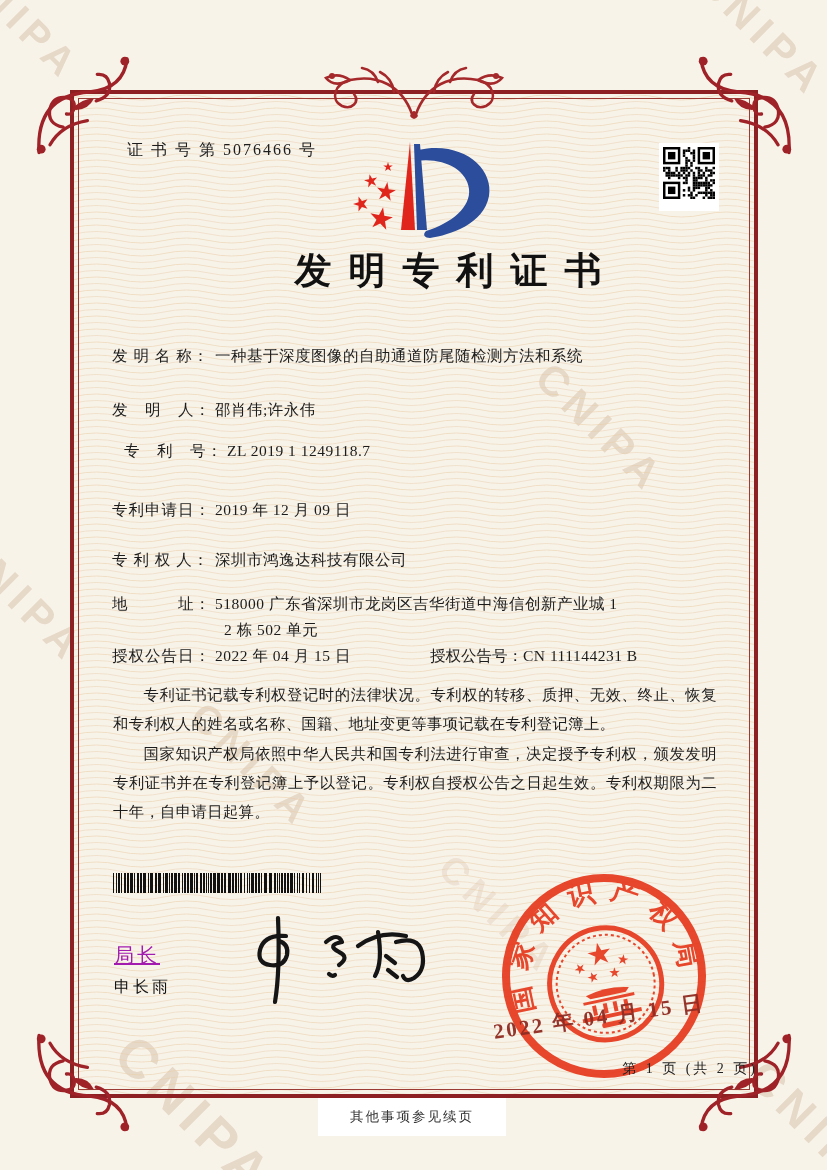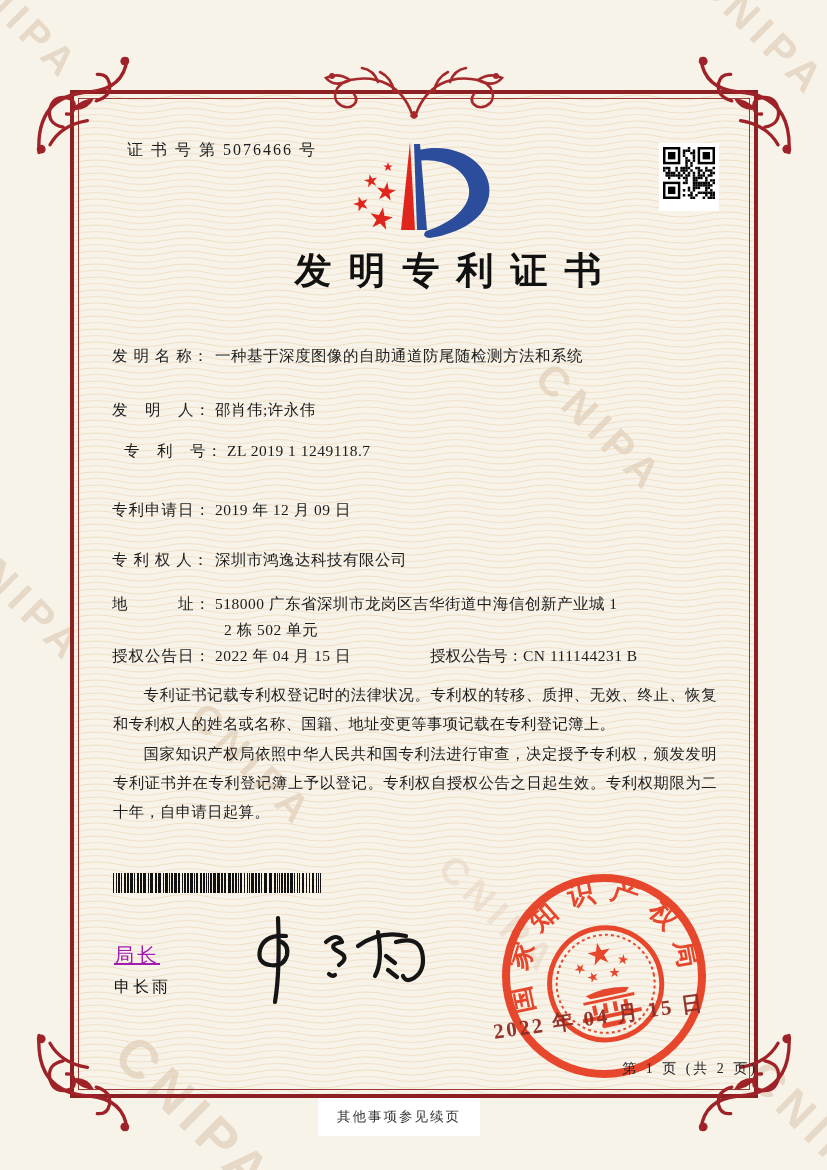--- a/index.html
+++ b/index.html
@@ -38,21 +38,21 @@
   .paras p{margin:0;text-indent:2em;}
 
   .barcode{position:absolute;left:113px;top:873px;}
   .signer-title{position:absolute;left:114px;top:942px;font-size:20px;letter-spacing:3px;color:#a21caf;text-decoration:underline;}
   .signer-name{position:absolute;left:114px;top:977px;font-size:16px;letter-spacing:3px;color:#111;}
   .signature{position:absolute;left:226px;top:912px;}
   .seal{position:absolute;left:492px;top:864px;}
 
   .pagefoot{position:absolute;left:70px;top:1060px;width:688px;text-align:right;
             font-size:14px;letter-spacing:3px;color:#222;}
-  .note{position:absolute;left:318px;top:1098px;width:162px;height:38px;background:#ffffff;
+  .note{position:absolute;left:318px;top:1098px;width:188px;height:38px;background:#ffffff;
         z-index:5;display:flex;align-items:center;justify-content:center;
         font-size:13.5px;letter-spacing:2px;color:#333;}
 
   .ornament{position:absolute;pointer-events:none;}
 </style>
 </head>
 <body>
 
 <div class="page">
 

